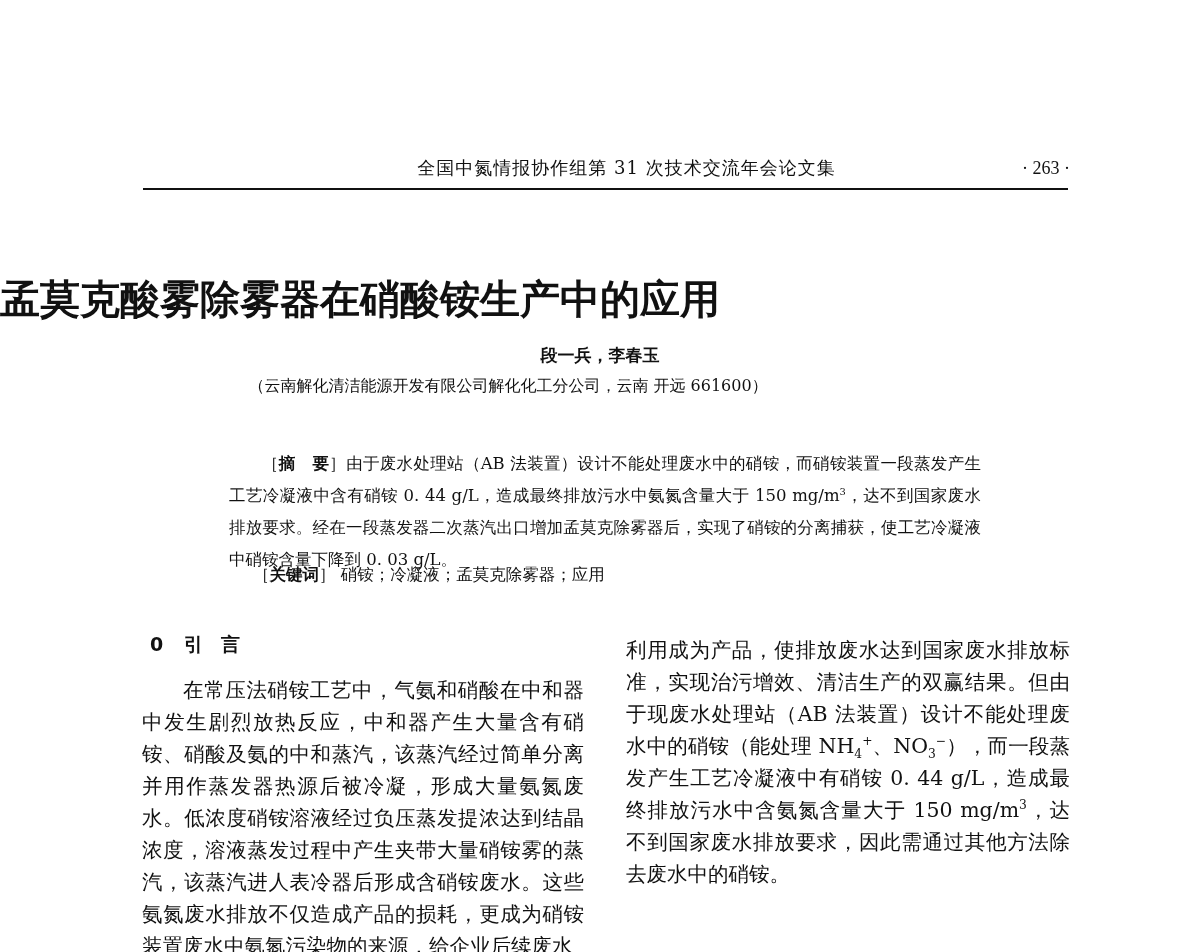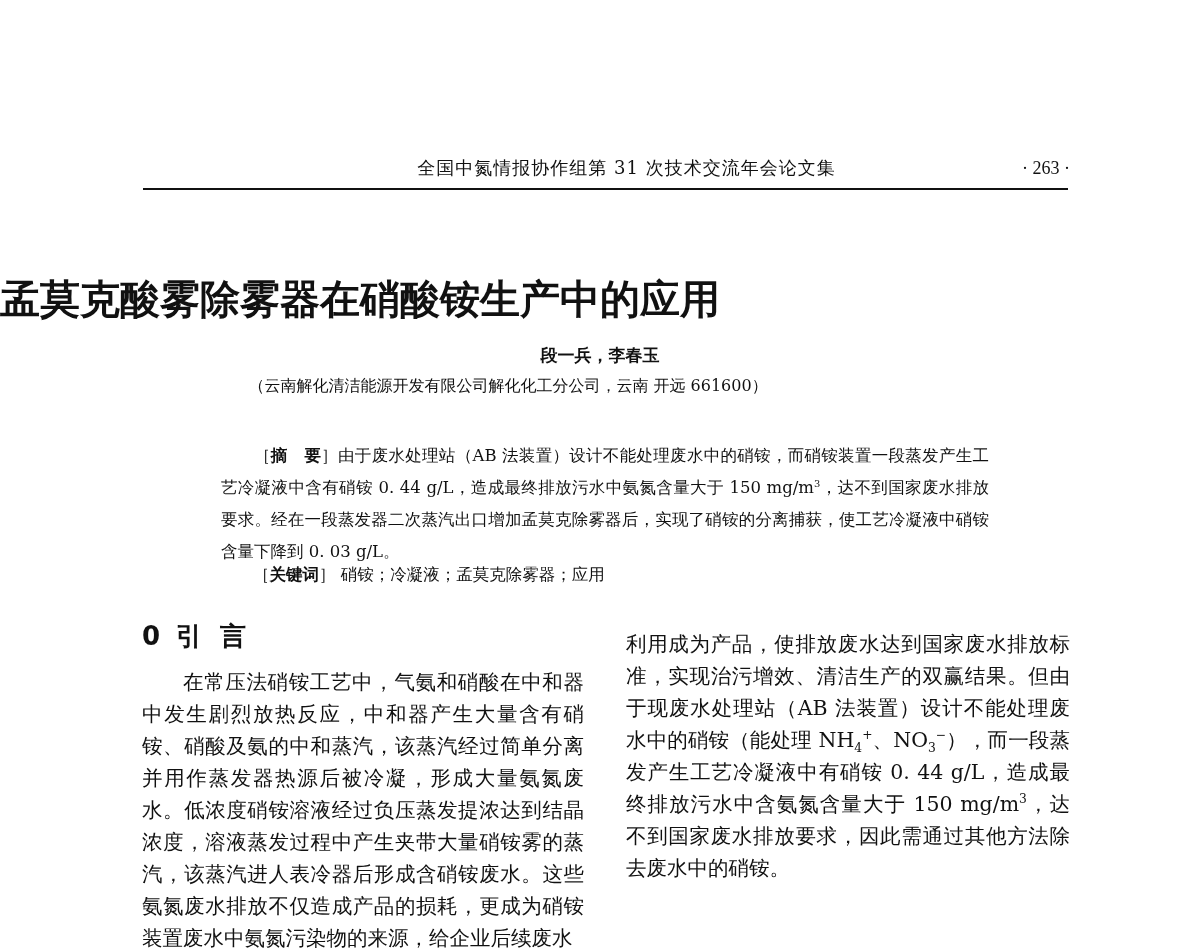--- a/index.html
+++ b/index.html
@@ -83,21 +83,21 @@
     .abstract {
       position: absolute;
       left: 213px;
       top: 432px;
       width: 784px;
       font-size: 16.5px;
       line-height: 32px;
       text-align: justify;
     }
     .abstract p {
-      margin: 8px;
+      margin: 16px;
       text-indent: 2em;
     }
     .abstract .tag {
       font-family: "DejaVu Sans", sans-serif;
       font-weight: bold;
     }
     .abstract .tag-bracket {
       font-weight: normal;
     }
     .keywords {
@@ -122,43 +122,43 @@
       left: 142px;
       width: 442px;
     }
     .col-right {
       left: 626px;
       width: 444px;
     }
     .section-heading {
       font-family: "DejaVu Sans", sans-serif;
       font-weight: bold;
-      font-size: 26px;
+      font-size: 19px;
       line-height: 32px;
-      margin: 0;
+      margin: 8px;
     }
     .section-heading .num {
       display: inline-block;
       width: 34px;
     }
     .section-heading .label {
       letter-spacing: 18px;
     }
     .col-right .section-heading .label {
       letter-spacing: 1px;
     }
     .col p {
       margin: 0;
     }
     .col-left .para {
       margin-top: 14px;
       text-indent: 2em;
     }
     .col-right .para {
-      margin-top: 8px;
+      margin-top: 14px;
     }
     .col-right .section-heading {
       margin-top: 22px;
     }
     sup, sub {
       font-size: 60%;
       line-height: 0;
     }
   </style>
 </head>

